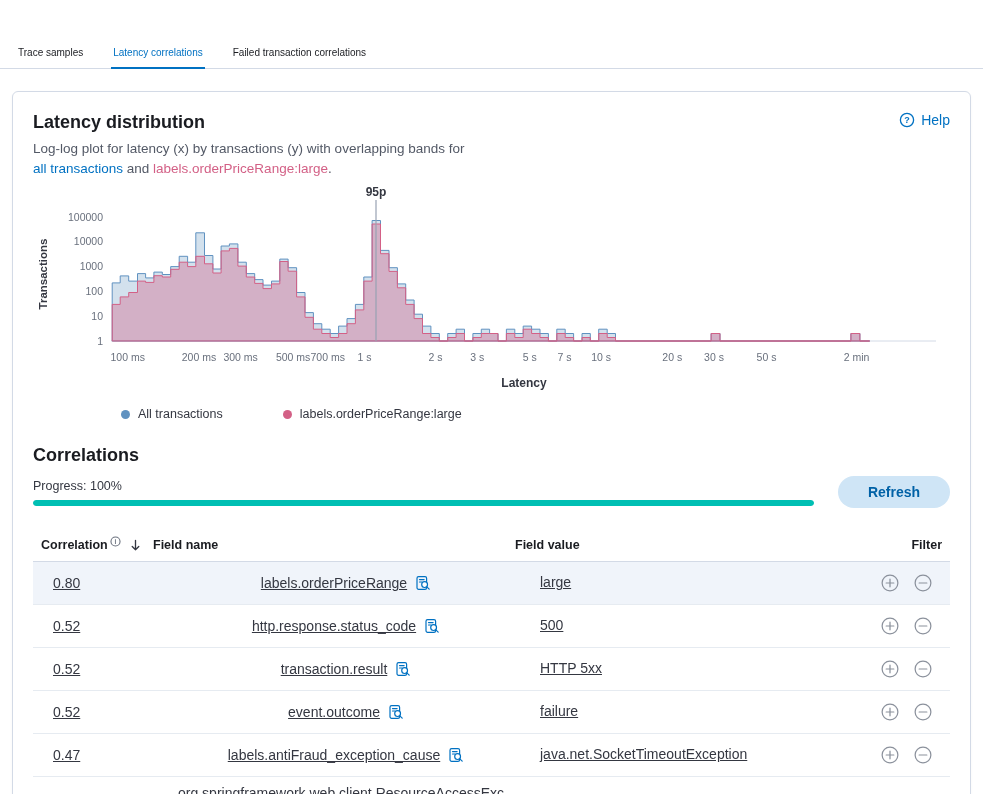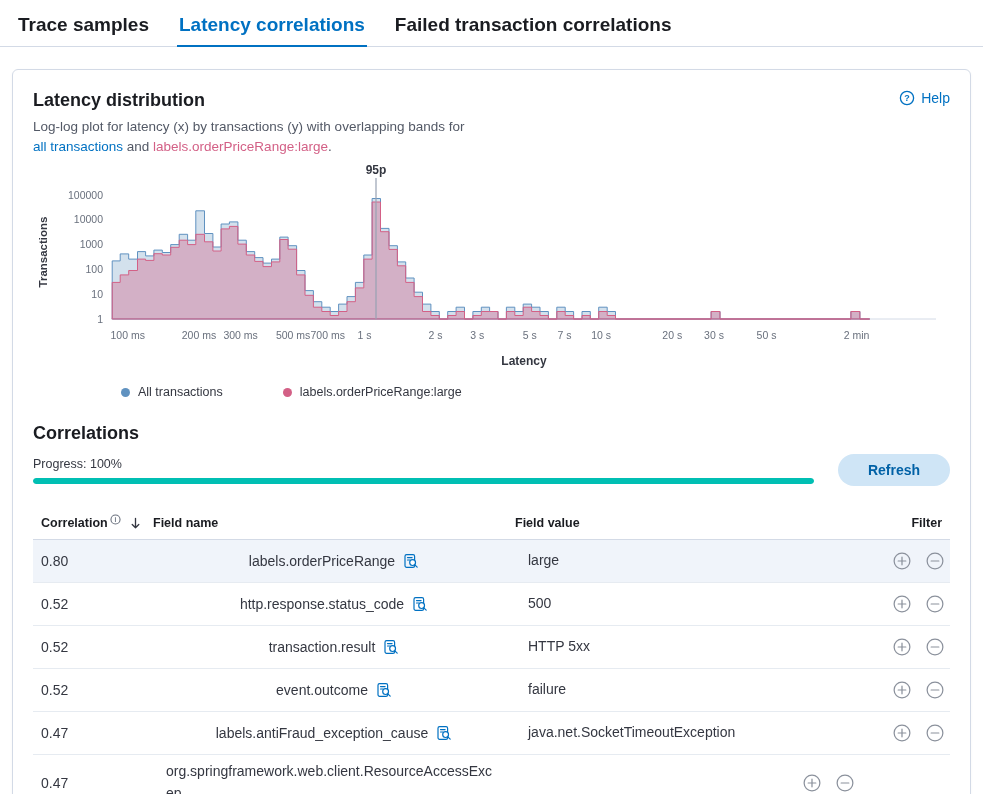--- a/index.html
+++ b/index.html
@@ -1,21 +1,21 @@
 <!DOCTYPE html>
 <html><head>
 <meta charset="utf-8">
 <style>
   * { box-sizing: border-box; margin: 0; padding: 0; }
   html, body { width: 983px; height: 794px; overflow: hidden; background: #fff;
     font-family: "Liberation Sans", sans-serif; color: #343741; }
 
   
   .tabs { display: flex; gap: 26px; padding: 8px 16px 0; border-bottom: 1px solid #D3DAE6; }
-  .tab { font-size: 19px; font-weight: 700; color: #1a1c21; padding: 6px 2px 9px; cursor: pointer; white-space: nowrap; }
+  .tab { font-size: 10px; font-weight: 400; color: #1a1c21; padding: 6px 2px 9px; cursor: pointer; white-space: nowrap; margin-top: 33px; }
   .tab.active { color: #0071c2; border-bottom: 2px solid #0071c2; margin-bottom: -1px; }
 
   
   .panel { margin: 22px 12px 0; border: 1px solid #D3DAE6; border-radius: 6px; padding: 20px;
     box-shadow: 0 1px 3px rgba(0,0,0,0.04); min-height: 760px; }
   .panel-head { display: flex; justify-content: space-between; align-items: flex-start; }
   .panel-head h2 { font-size: 18px; font-weight: 700; color: #1a1c21; }
   .help { display: inline-flex; align-items: center; gap: 6px; color: #0071c2; font-size: 14px; font-weight: 500;
     text-decoration: none; cursor: pointer; }
 
@@ -43,21 +43,21 @@
   
   .table { margin-top: 20px; }
   .thead, .trow { display: grid; grid-template-columns: 120px 362px 1fr 90px; align-items: center; }
   .thead { height: 34px; border-bottom: 1px solid #D3DAE6; }
   .th { font-size: 12.5px; font-weight: 700; color: #1a1c21; }
   .th-corr { padding-left: 8px; display: flex; align-items: flex-end; cursor: pointer; }
   .th-filter { text-align: right; padding-right: 8px; }
   .info-sup { display: inline-flex; transform: translateY(-5px); margin-left: 2px; }
   .sort { display: inline-flex; margin-left: 7px; transform: translateY(1px); }
 
-  .trow { min-height: 43px; padding: 6px 0; border-bottom: 1px solid #E6EBF1; font-size: 14px; }
+  .trow { min-height: 43px; padding: 6px 12px; border-bottom: 1px solid #E6EBF1; font-size: 14px; text-decoration: underline; }
   .trow.highlight { background: #F0F4FA; }
   .c-corr { padding-left: 8px; }
   .c-name { display: flex; align-items: center; gap: 8px; justify-content: center; }
   .c-value { padding-right: 18px; word-break: break-all; line-height: 1.55; margin-left: 13px; }
   .c-filter { display: flex; justify-content: flex-end; gap: 15px; padding-right: 6px; }
   .icon-btn { background: none; border: none; padding: 0; cursor: pointer; display: inline-flex; align-items: center; }
 </style>
 </head>
 <body>
 

